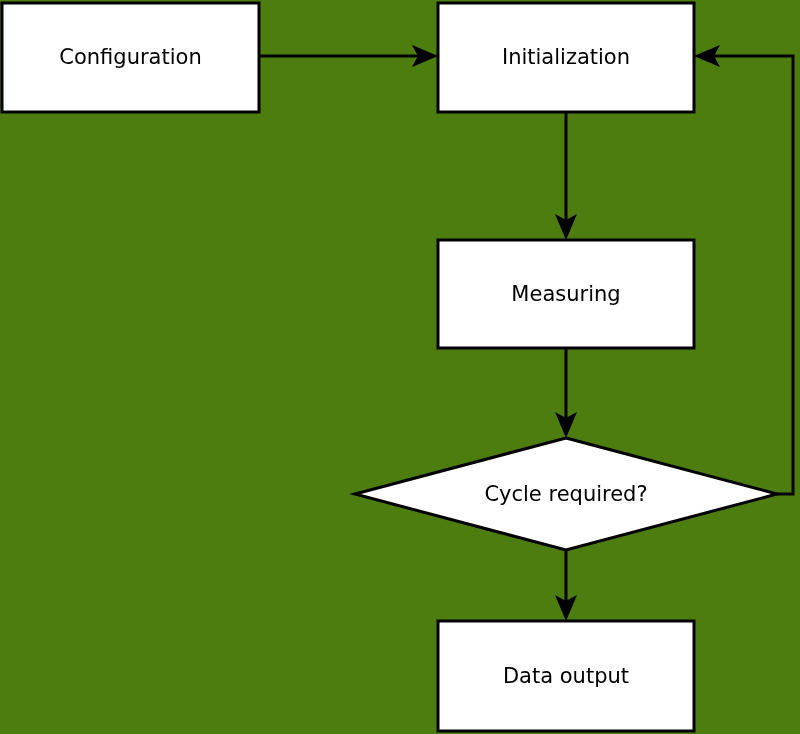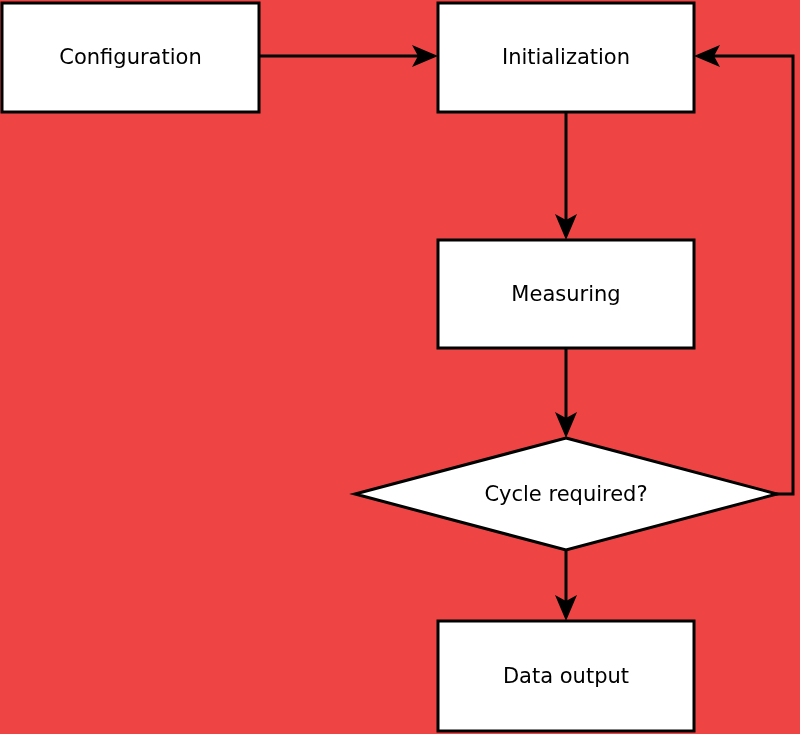--- a/index.html
+++ b/index.html
@@ -7,21 +7,21 @@
     padding: 0;
     background: #ffffff;
   }
   body {
     font-family: "DejaVu Sans", sans-serif;
   }
   #flowchart-canvas {
     position: relative;
     width: 800px;
     height: 734px;
-    background: #ef4444;
+    background: #4d7c0f;
     overflow: hidden;
   }
   #flowchart-svg {
     position: absolute;
     top: 0;
     left: 0;
     width: 800px;
     height: 734px;
   }
   .node-shape {

